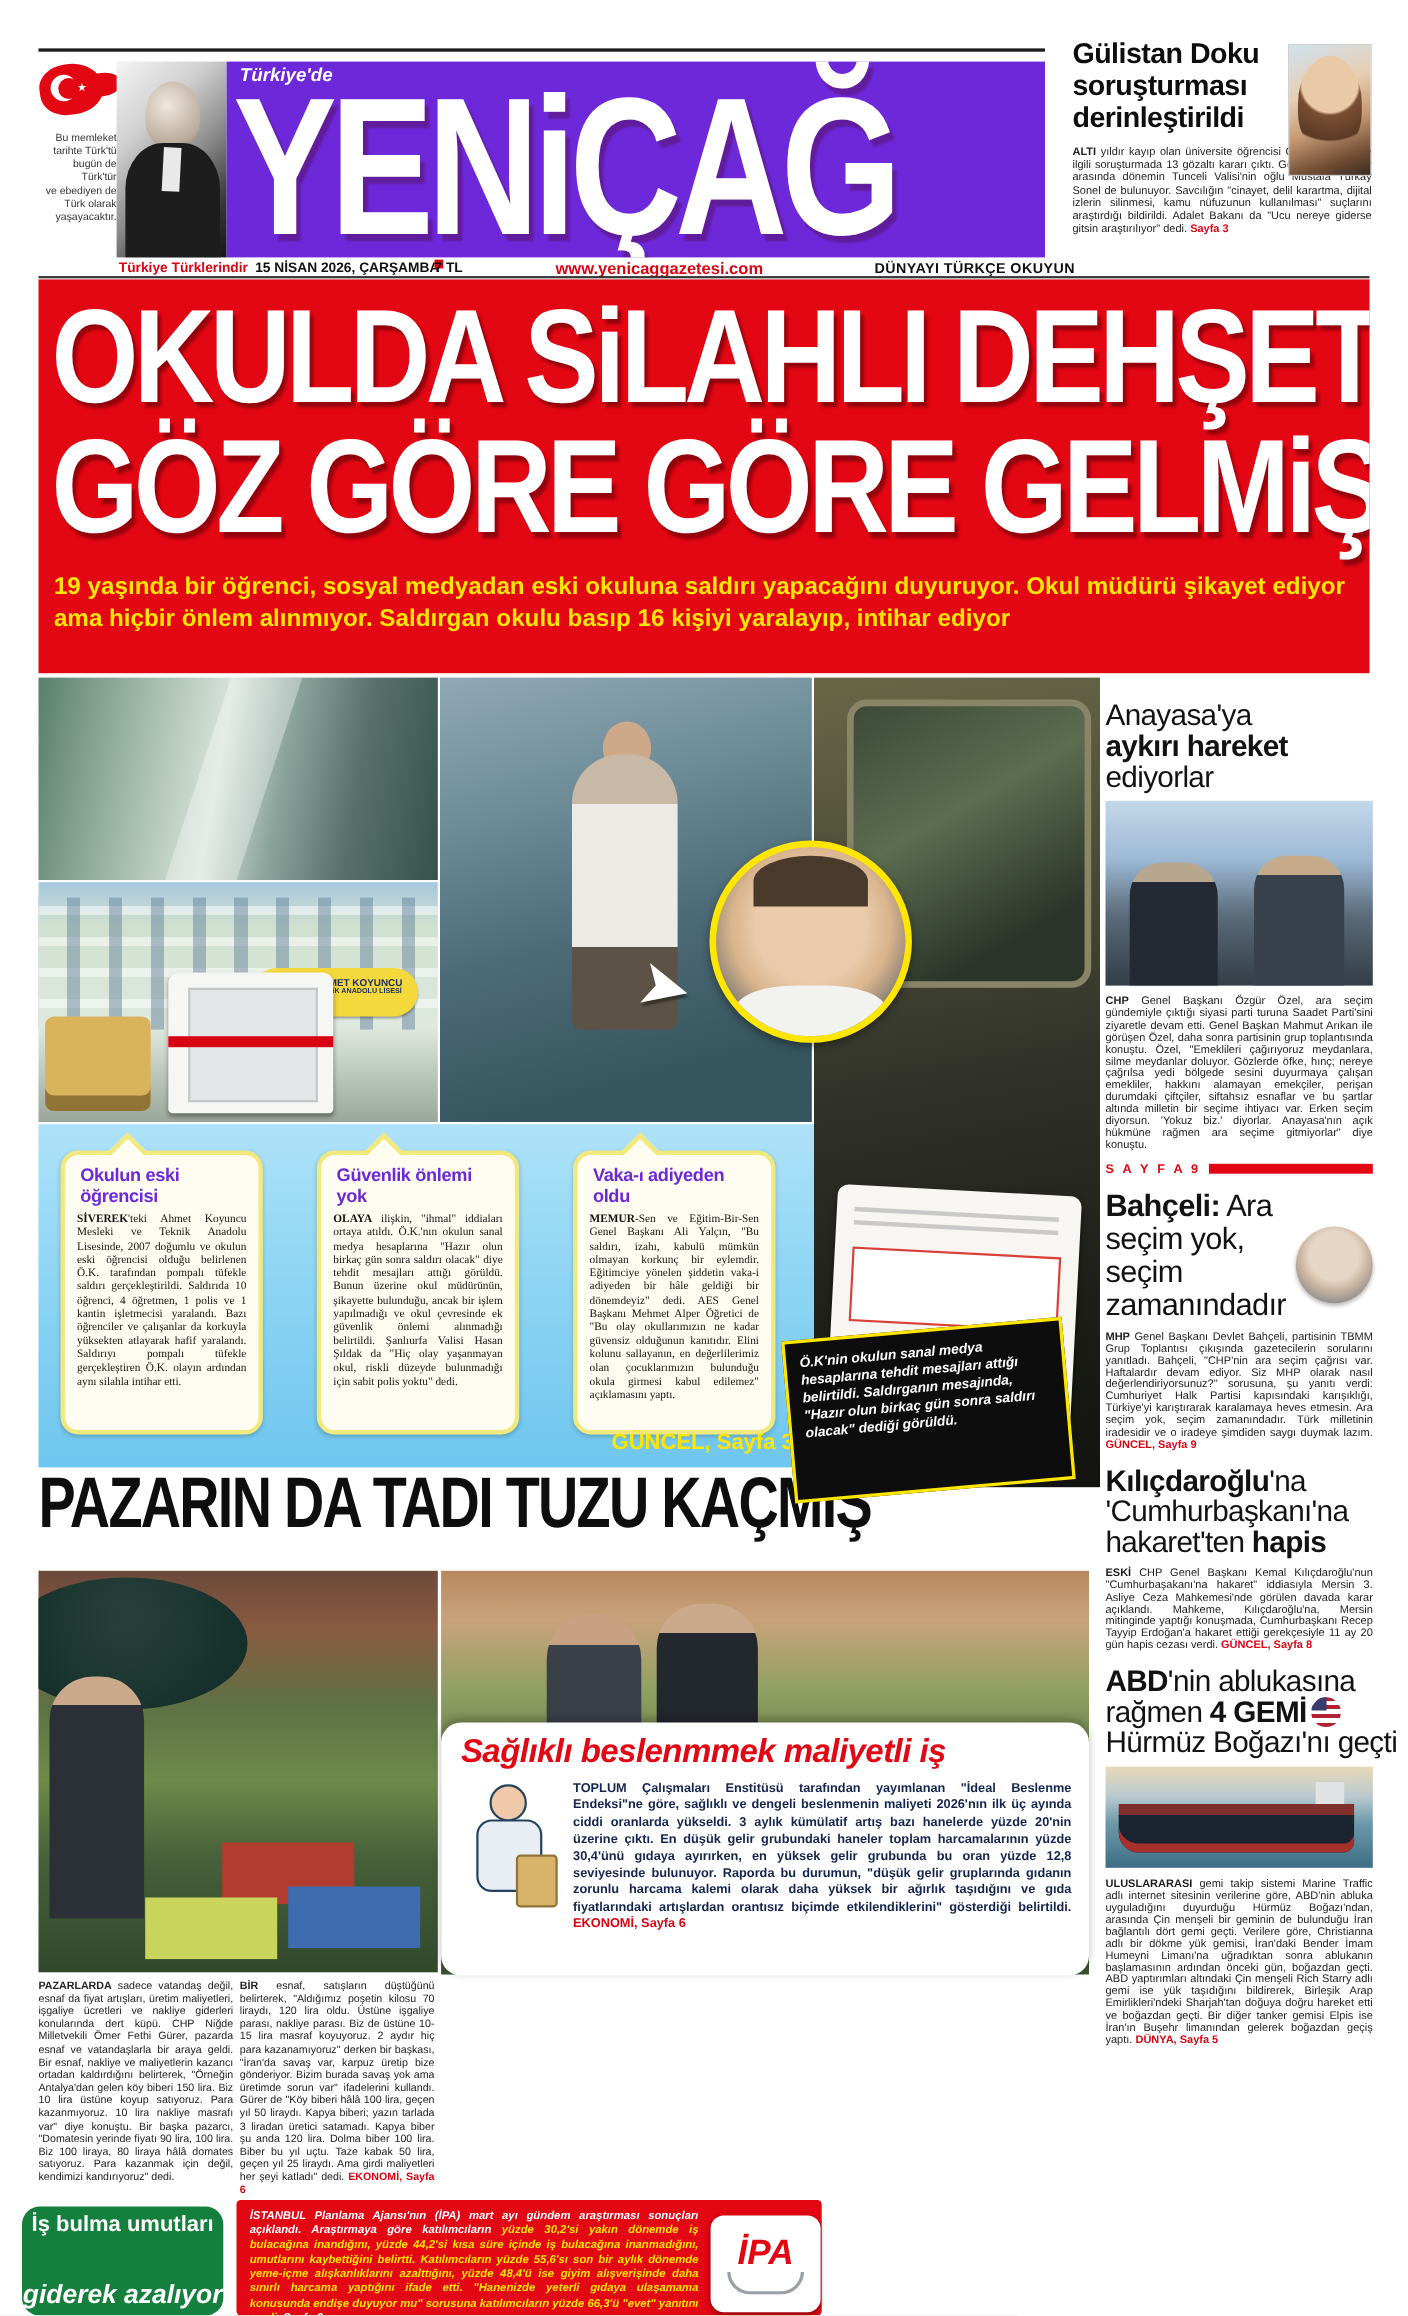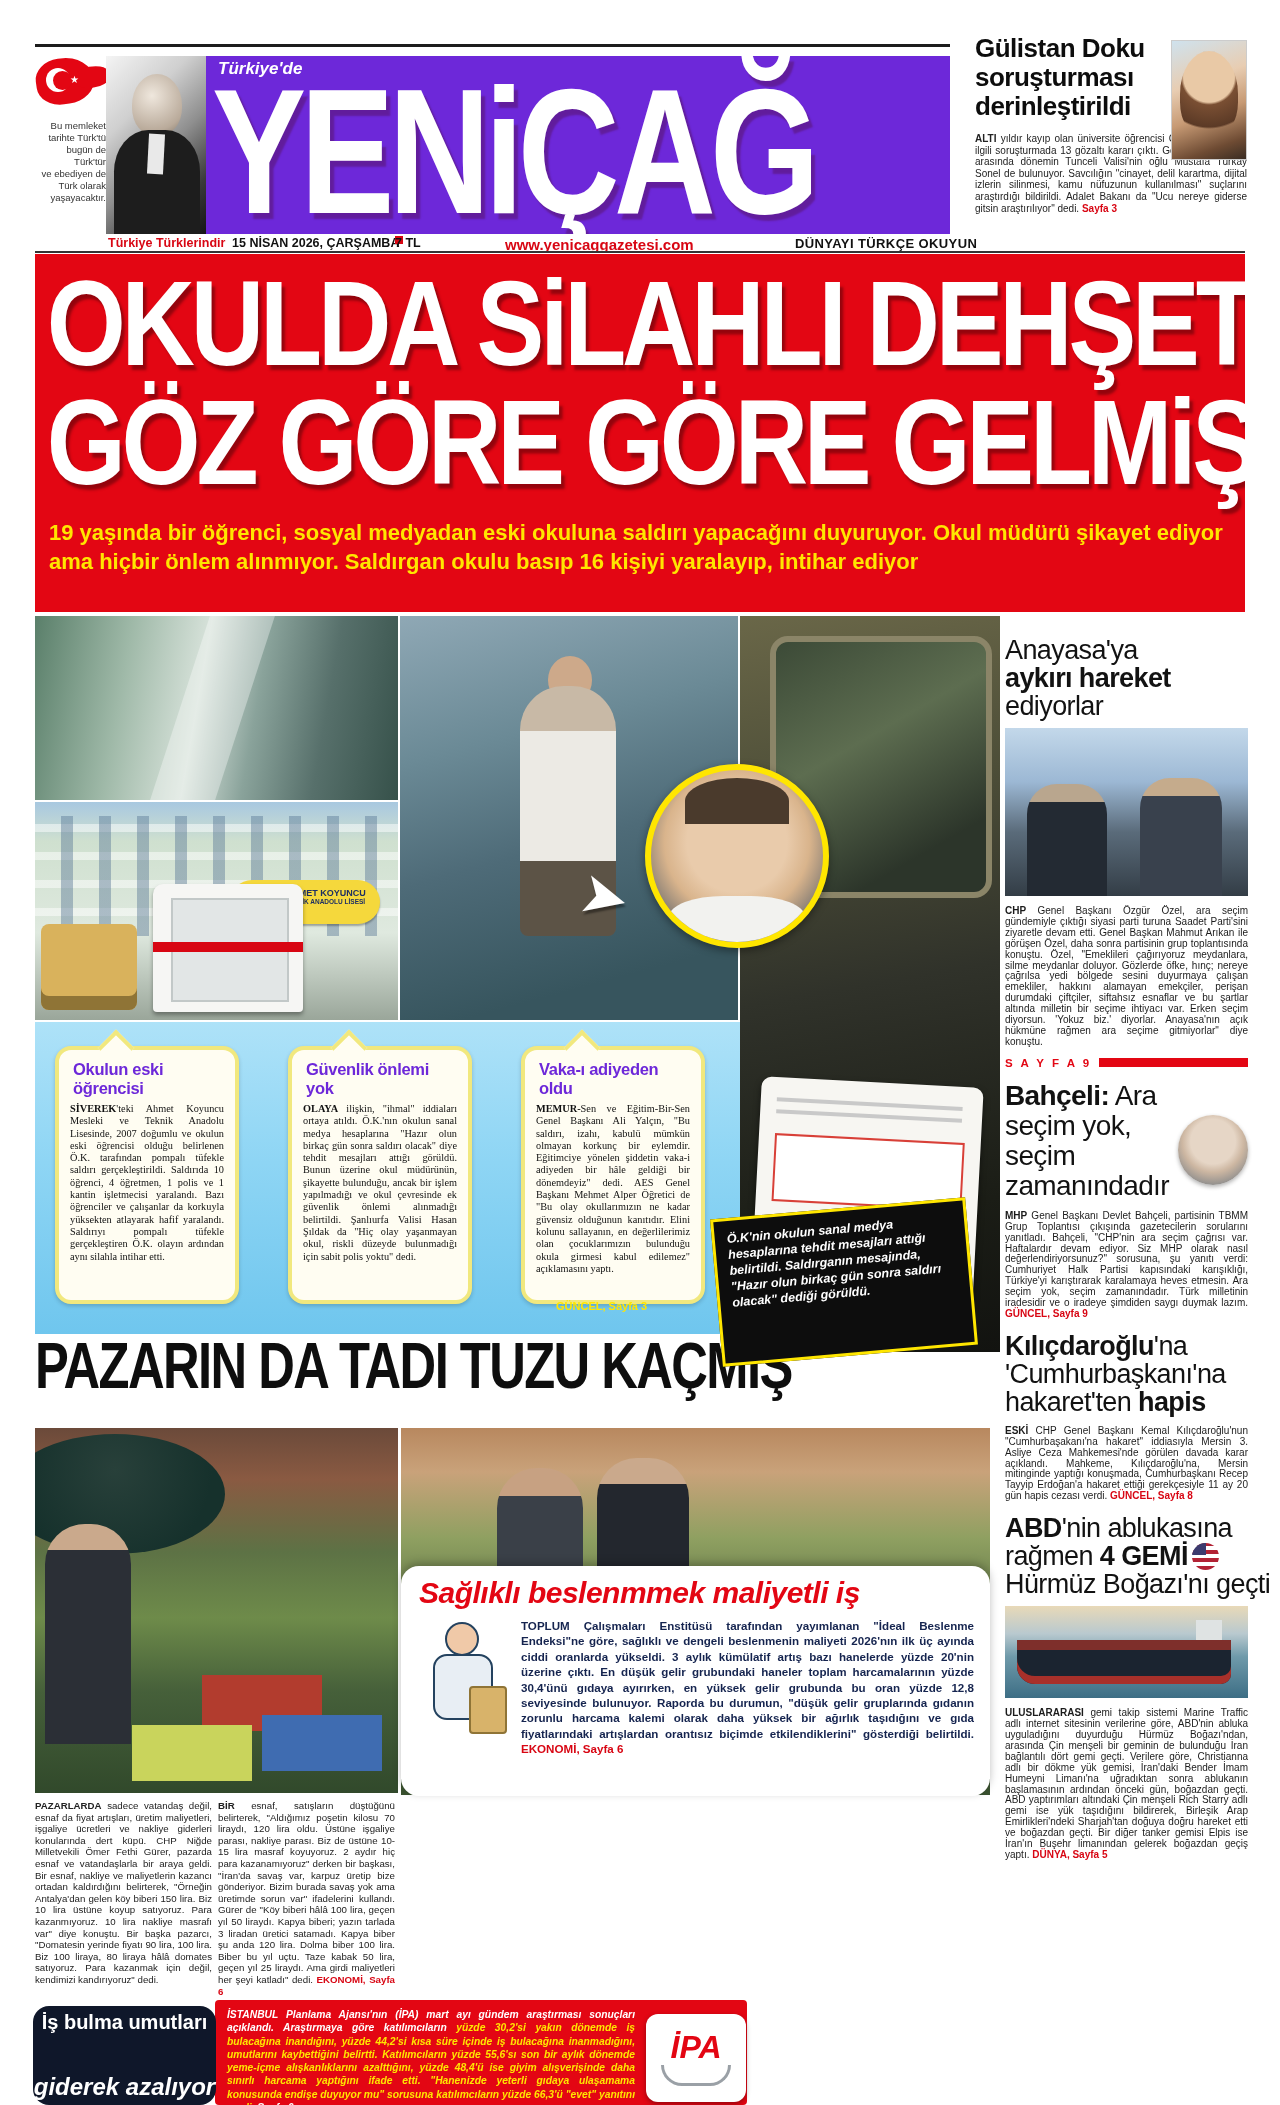--- a/index.html
+++ b/index.html
@@ -112,21 +112,21 @@
   
   #bluepanel{left:35px;top:1022px;width:705px;height:312px;
       background:linear-gradient(180deg,#aee2f8 0%,#8ed5f4 45%,#6fc6ee 100%);}
   .ybox{position:absolute;top:1046px;width:184px;height:258px;background:#fffdf2;border:4px solid #f1e87e;
       border-radius:16px;padding:10px 11px;box-sizing:border-box;z-index:3;box-shadow:0 2px 4px rgba(0,0,0,.18);}
   .ybox .tail{position:absolute;top:-15px;left:44px;width:22px;height:22px;background:#fffdf2;
       border-left:4px solid #f1e87e;border-top:4px solid #f1e87e;transform:rotate(45deg);}
   .ybox h4{margin:0 0 5px 3px;font-size:16.5px;color:#6d28d9;letter-spacing:-.3px;}
   .ybox p{margin:0;font-family:"Liberation Serif",serif;font-size:10.3px;line-height:12.3px;color:#111;}
   #ybox1{left:55px;} #ybox2{left:288px;} #ybox3{left:521px;}
-  #guncel3{left:556px;top:1300px;color:#ffe600;font-weight:bold;font-size:11px;z-index:4;}
+  #guncel3{left:556px;top:1300px;color:#ffe600;font-weight:bold;font-size:20px;z-index:4;}
 
   
   #pazarin{left:35px;top:1334px;margin:0;font-size:65px;line-height:64px;font-weight:bold;color:#0e0e0e;
       letter-spacing:-2px;white-space:nowrap;width:960px;transform:scaleX(.78);transform-origin:0 0;}
   #market-left{left:35px;top:1428px;width:363px;height:365px;
       background:linear-gradient(180deg,#6b4a3a 0%,#8a5a42 14%,#5d7245 34%,#6e8b4a 52%,#46603a 72%,#31492b 100%);}
   .ml-umb{position:absolute;left:-30px;top:6px;width:220px;height:120px;border-radius:50%;
       background:radial-gradient(circle at 50% 30%,#28403a,#16312c 70%);}
   .ml-fig{position:absolute;left:10px;top:96px;width:86px;height:220px;border-radius:40px 40px 0 0;
       background:linear-gradient(180deg,#caa98c 0 12%,#2b2f36 12%);}
@@ -147,21 +147,21 @@
   .hi-bag{position:absolute;left:52px;top:66px;width:34px;height:44px;border-radius:4px;background:#d8b36a;border:2px solid #8f7436;}
   #health p{margin:0;font-size:11.6px;line-height:15.4px;font-weight:bold;color:#15244f;}
 
   
   #bottomleft{left:35px;top:1800px;width:366px;}
   .col{display:inline-block;vertical-align:top;width:177px;}
   #col2{margin-left:6px;}
   .col p{margin:0;font-size:9.7px;line-height:11.6px;color:#222;}
 
   
-  #ipabox{left:33px;top:2006px;width:183px;height:99px;background:#0f172a;border-radius:16px;z-index:3;
+  #ipabox{left:20px;top:2006px;width:183px;height:99px;background:#15803d;border-radius:16px;z-index:3;
       display:flex;flex-direction:column;align-items:center;justify-content:center;color:#fff;gap:39px;}
   #ipabox .t1{font-size:20px;font-weight:bold;line-height:24px;}
   #ipabox .t2{font-size:24px;font-weight:bold;font-style:italic;line-height:28px;}
   #ipastrip{left:215px;top:2000px;width:532px;height:105px;background:#e30613;border-radius:4px;
       padding:8px 112px 8px 12px;box-sizing:border-box;font-size:10.3px;line-height:13.3px;
       font-weight:bold;font-style:italic;text-align:justify;}
   #ipastrip .w{color:#fff;} #ipastrip .y{color:#ffe600;}
   #ipalogo{left:646px;top:2014px;width:100px;height:88px;background:#fff;border-radius:12px;z-index:4;
       box-shadow:0 2px 5px rgba(0,0,0,.35);display:flex;flex-direction:column;align-items:center;justify-content:center;}
   #ipalogo .txt{color:#e30613;font-weight:bold;font-style:italic;font-size:32px;line-height:32px;}

